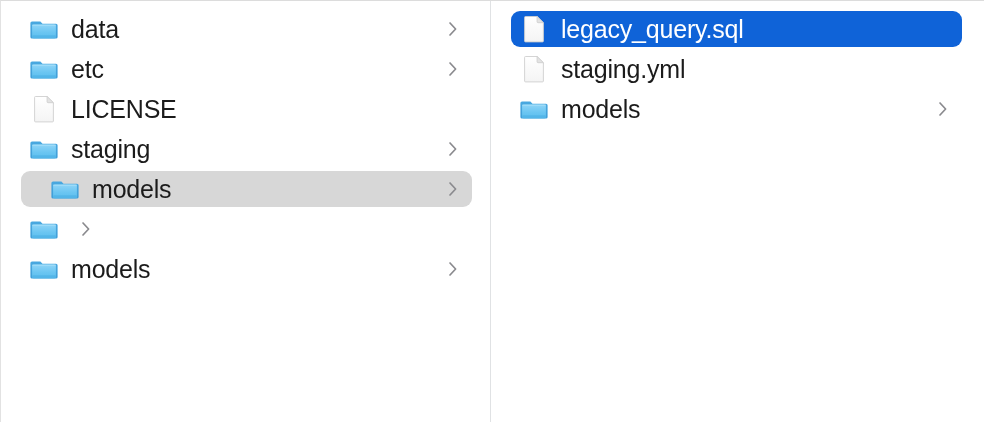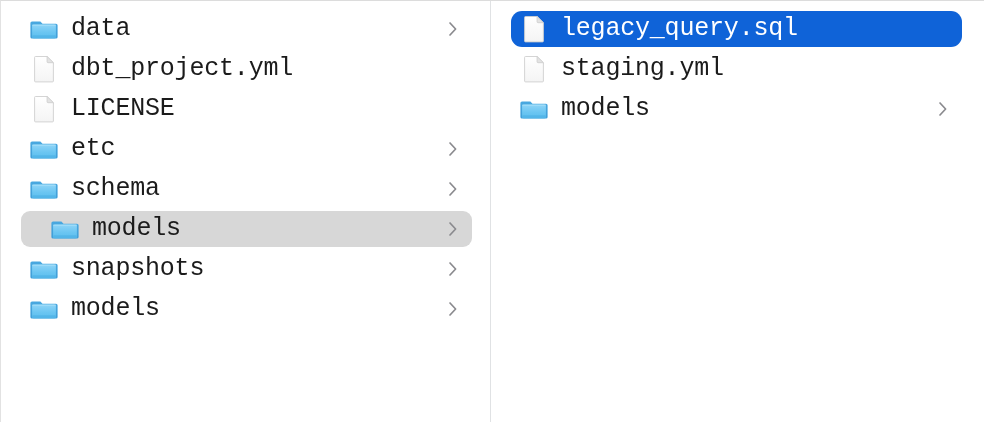--- a/index.html
+++ b/index.html
@@ -27,21 +27,20 @@
     overflow: hidden;
   }
 
   .column {
     position: relative;
     height: 100%;
     box-sizing: border-box;
     padding-top: 6px;
     background: #ffffff;
     overflow: hidden;
-    font-family: Liberation Mono, monospace;
   }
   .column.left {
     width: 490px;
     border-right: 1px solid #e0e2e4;
   }
   .column.right {
     width: 493px;
   }
 
   .row {
@@ -56,21 +55,20 @@
   }
   .column.left .row { margin-left: 20px; margin-right: 18px; }
   .column.right .row { margin-left: 20px; margin-right: 22px; }
 
   .row.selected-gray {
     background: #d7d7d7;
     padding-left: 29px;
   }
   .row.selected-blue {
     background: #0f63d8;
-    border-radius: 11px;
   }
 
   .icon {
     width: 30px;
     height: 30px;
     flex: 0 0 30px;
     margin-right: 12px;
     position: relative;
   }
   .icon svg { display: block; width: 30px; height: 30px; }
@@ -128,226 +126,205 @@
         <span class="chevron">
 <svg width="10" height="16" viewBox="0 0 10 16" xmlns="http://www.w3.org/2000/svg">
   <path d="M2 2 L7.6 8 L2 14" fill="none" stroke="#8a8a8e" stroke-width="1.7" stroke-linecap="round" stroke-linejoin="round"></path>
 </svg>
         </span>
       </div>
       <div class="row">
         <span class="icon">
 <svg viewBox="0 0 30 30" xmlns="http://www.w3.org/2000/svg">
   <defs>
+    <linearGradient id="fbody" x1="0" y1="0" x2="0" y2="1">
+      <stop offset="0%" stop-color="#8fd4f7"></stop>
+      <stop offset="55%" stop-color="#6cc6f2"></stop>
+      <stop offset="100%" stop-color="#5bbdee"></stop>
+    </linearGradient>
+    <linearGradient id="fback" x1="0" y1="0" x2="0" y2="1">
+      <stop offset="0%" stop-color="#49a8e0"></stop>
+      <stop offset="100%" stop-color="#3f9ed8"></stop>
+    </linearGradient>
+  </defs>
+  <path d="M3 7.5 h8.4 l2.1 2.2 H27 a1.6 1.6 0 0 1 1.6 1.6 V23 a1.6 1.6 0 0 1 -1.6 1.6 H3 A1.6 1.6 0 0 1 1.4 23 V9.1 A1.6 1.6 0 0 1 3 7.5 Z" fill="url(#fback)"></path>
+  <rect x="3.1" y="10.6" width="23.8" height="13.6" rx="1.5" fill="url(#fbody)"></rect>
+  <rect x="3.1" y="21.3" width="23.8" height="2.9" rx="1.4" fill="#4fb2e6" opacity="0.75"></rect>
+  <rect x="3.1" y="10.6" width="23.8" height="1.2" fill="#a9e0fa" opacity="0.8"></rect>
+</svg>
+        </span>
+        <span class="label">etc</span>
+        <span class="chevron">
+<svg width="10" height="16" viewBox="0 0 10 16" xmlns="http://www.w3.org/2000/svg">
+  <path d="M2 2 L7.6 8 L2 14" fill="none" stroke="#8a8a8e" stroke-width="1.7" stroke-linecap="round" stroke-linejoin="round"></path>
+</svg>
+        </span>
+      </div>
+      <div class="row">
+        <span class="icon">
+<svg viewBox="0 0 30 30" xmlns="http://www.w3.org/2000/svg">
+  <defs>
     <linearGradient id="dbody" x1="0" y1="0" x2="0" y2="1">
       <stop offset="0%" stop-color="#ffffff"></stop>
       <stop offset="100%" stop-color="#f4f4f4"></stop>
     </linearGradient>
   </defs>
   <path d="M6.5 2.5 h11.6 L24.4 8.7 V27 a0.9 0.9 0 0 1 -0.9 0.9 H6.5 A0.9 0.9 0 0 1 5.6 27 V3.4 A0.9 0.9 0 0 1 6.5 2.5 Z" fill="url(#dbody)" stroke="#cfcfcf" stroke-width="0.9"></path>
   <path d="M18.1 2.5 L24.4 8.7 H19 a0.9 0.9 0 0 1 -0.9 -0.9 Z" fill="#e3e3e3" stroke="#cfcfcf" stroke-width="0.9"></path>
 </svg>
         </span>
-        <span class="label">dbt_project.yml</span>
+        <span class="label">LICENSE</span>
         <span class="chevron hidden">
 <svg width="10" height="16" viewBox="0 0 10 16" xmlns="http://www.w3.org/2000/svg">
   <path d="M2 2 L7.6 8 L2 14" fill="none" stroke="#8a8a8e" stroke-width="1.7" stroke-linecap="round" stroke-linejoin="round"></path>
 </svg>
         </span>
       </div>
       <div class="row">
+        <span class="icon">
+<svg viewBox="0 0 30 30" xmlns="http://www.w3.org/2000/svg">
+  <defs>
+    <linearGradient id="fbody" x1="0" y1="0" x2="0" y2="1">
+      <stop offset="0%" stop-color="#8fd4f7"></stop>
+      <stop offset="55%" stop-color="#6cc6f2"></stop>
+      <stop offset="100%" stop-color="#5bbdee"></stop>
+    </linearGradient>
+    <linearGradient id="fback" x1="0" y1="0" x2="0" y2="1">
+      <stop offset="0%" stop-color="#49a8e0"></stop>
+      <stop offset="100%" stop-color="#3f9ed8"></stop>
+    </linearGradient>
+  </defs>
+  <path d="M3 7.5 h8.4 l2.1 2.2 H27 a1.6 1.6 0 0 1 1.6 1.6 V23 a1.6 1.6 0 0 1 -1.6 1.6 H3 A1.6 1.6 0 0 1 1.4 23 V9.1 A1.6 1.6 0 0 1 3 7.5 Z" fill="url(#fback)"></path>
+  <rect x="3.1" y="10.6" width="23.8" height="13.6" rx="1.5" fill="url(#fbody)"></rect>
+  <rect x="3.1" y="21.3" width="23.8" height="2.9" rx="1.4" fill="#4fb2e6" opacity="0.75"></rect>
+  <rect x="3.1" y="10.6" width="23.8" height="1.2" fill="#a9e0fa" opacity="0.8"></rect>
+</svg>
+        </span>
+        <span class="label">staging</span>
+        <span class="chevron">
+<svg width="10" height="16" viewBox="0 0 10 16" xmlns="http://www.w3.org/2000/svg">
+  <path d="M2 2 L7.6 8 L2 14" fill="none" stroke="#8a8a8e" stroke-width="1.7" stroke-linecap="round" stroke-linejoin="round"></path>
+</svg>
+        </span>
+      </div>
+      <div class="row selected-gray">
+        <span class="icon">
+<svg viewBox="0 0 30 30" xmlns="http://www.w3.org/2000/svg">
+  <defs>
+    <linearGradient id="fbody" x1="0" y1="0" x2="0" y2="1">
+      <stop offset="0%" stop-color="#8fd4f7"></stop>
+      <stop offset="55%" stop-color="#6cc6f2"></stop>
+      <stop offset="100%" stop-color="#5bbdee"></stop>
+    </linearGradient>
+    <linearGradient id="fback" x1="0" y1="0" x2="0" y2="1">
+      <stop offset="0%" stop-color="#49a8e0"></stop>
+      <stop offset="100%" stop-color="#3f9ed8"></stop>
+    </linearGradient>
+  </defs>
+  <path d="M3 7.5 h8.4 l2.1 2.2 H27 a1.6 1.6 0 0 1 1.6 1.6 V23 a1.6 1.6 0 0 1 -1.6 1.6 H3 A1.6 1.6 0 0 1 1.4 23 V9.1 A1.6 1.6 0 0 1 3 7.5 Z" fill="url(#fback)"></path>
+  <rect x="3.1" y="10.6" width="23.8" height="13.6" rx="1.5" fill="url(#fbody)"></rect>
+  <rect x="3.1" y="21.3" width="23.8" height="2.9" rx="1.4" fill="#4fb2e6" opacity="0.75"></rect>
+  <rect x="3.1" y="10.6" width="23.8" height="1.2" fill="#a9e0fa" opacity="0.8"></rect>
+</svg>
+        </span>
+        <span class="label">models</span>
+        <span class="chevron">
+<svg width="10" height="16" viewBox="0 0 10 16" xmlns="http://www.w3.org/2000/svg">
+  <path d="M2 2 L7.6 8 L2 14" fill="none" stroke="#8a8a8e" stroke-width="1.7" stroke-linecap="round" stroke-linejoin="round"></path>
+</svg>
+        </span>
+      </div>
+      <div class="row">
+        <span class="icon">
+<svg viewBox="0 0 30 30" xmlns="http://www.w3.org/2000/svg">
+  <defs>
+    <linearGradient id="fbody" x1="0" y1="0" x2="0" y2="1">
+      <stop offset="0%" stop-color="#8fd4f7"></stop>
+      <stop offset="55%" stop-color="#6cc6f2"></stop>
+      <stop offset="100%" stop-color="#5bbdee"></stop>
+    </linearGradient>
+    <linearGradient id="fback" x1="0" y1="0" x2="0" y2="1">
+      <stop offset="0%" stop-color="#49a8e0"></stop>
+      <stop offset="100%" stop-color="#3f9ed8"></stop>
+    </linearGradient>
+  </defs>
+  <path d="M3 7.5 h8.4 l2.1 2.2 H27 a1.6 1.6 0 0 1 1.6 1.6 V23 a1.6 1.6 0 0 1 -1.6 1.6 H3 A1.6 1.6 0 0 1 1.4 23 V9.1 A1.6 1.6 0 0 1 3 7.5 Z" fill="url(#fback)"></path>
+  <rect x="3.1" y="10.6" width="23.8" height="13.6" rx="1.5" fill="url(#fbody)"></rect>
+  <rect x="3.1" y="21.3" width="23.8" height="2.9" rx="1.4" fill="#4fb2e6" opacity="0.75"></rect>
+  <rect x="3.1" y="10.6" width="23.8" height="1.2" fill="#a9e0fa" opacity="0.8"></rect>
+</svg>
+        </span>
+        <span class="chevron">
+<svg width="10" height="16" viewBox="0 0 10 16" xmlns="http://www.w3.org/2000/svg">
+  <path d="M2 2 L7.6 8 L2 14" fill="none" stroke="#8a8a8e" stroke-width="1.7" stroke-linecap="round" stroke-linejoin="round"></path>
+</svg>
+        </span>
+      </div>
+      <div class="row">
+        <span class="icon">
+<svg viewBox="0 0 30 30" xmlns="http://www.w3.org/2000/svg">
+  <defs>
+    <linearGradient id="fbody" x1="0" y1="0" x2="0" y2="1">
+      <stop offset="0%" stop-color="#8fd4f7"></stop>
+      <stop offset="55%" stop-color="#6cc6f2"></stop>
+      <stop offset="100%" stop-color="#5bbdee"></stop>
+    </linearGradient>
+    <linearGradient id="fback" x1="0" y1="0" x2="0" y2="1">
+      <stop offset="0%" stop-color="#49a8e0"></stop>
+      <stop offset="100%" stop-color="#3f9ed8"></stop>
+    </linearGradient>
+  </defs>
+  <path d="M3 7.5 h8.4 l2.1 2.2 H27 a1.6 1.6 0 0 1 1.6 1.6 V23 a1.6 1.6 0 0 1 -1.6 1.6 H3 A1.6 1.6 0 0 1 1.4 23 V9.1 A1.6 1.6 0 0 1 3 7.5 Z" fill="url(#fback)"></path>
+  <rect x="3.1" y="10.6" width="23.8" height="13.6" rx="1.5" fill="url(#fbody)"></rect>
+  <rect x="3.1" y="21.3" width="23.8" height="2.9" rx="1.4" fill="#4fb2e6" opacity="0.75"></rect>
+  <rect x="3.1" y="10.6" width="23.8" height="1.2" fill="#a9e0fa" opacity="0.8"></rect>
+</svg>
+        </span>
+        <span class="label">models</span>
+        <span class="chevron">
+<svg width="10" height="16" viewBox="0 0 10 16" xmlns="http://www.w3.org/2000/svg">
+  <path d="M2 2 L7.6 8 L2 14" fill="none" stroke="#8a8a8e" stroke-width="1.7" stroke-linecap="round" stroke-linejoin="round"></path>
+</svg>
+        </span>
+      </div>
+    </div>
+  <div class="column right">
+      <div class="row selected-blue">
         <span class="icon">
 <svg viewBox="0 0 30 30" xmlns="http://www.w3.org/2000/svg">
   <defs>
     <linearGradient id="dbody" x1="0" y1="0" x2="0" y2="1">
       <stop offset="0%" stop-color="#ffffff"></stop>
       <stop offset="100%" stop-color="#f4f4f4"></stop>
     </linearGradient>
   </defs>
   <path d="M6.5 2.5 h11.6 L24.4 8.7 V27 a0.9 0.9 0 0 1 -0.9 0.9 H6.5 A0.9 0.9 0 0 1 5.6 27 V3.4 A0.9 0.9 0 0 1 6.5 2.5 Z" fill="url(#dbody)" stroke="#cfcfcf" stroke-width="0.9"></path>
   <path d="M18.1 2.5 L24.4 8.7 H19 a0.9 0.9 0 0 1 -0.9 -0.9 Z" fill="#e3e3e3" stroke="#cfcfcf" stroke-width="0.9"></path>
 </svg>
         </span>
-        <span class="label">LICENSE</span>
+        <span class="label">legacy_query.sql</span>
         <span class="chevron hidden">
 <svg width="10" height="16" viewBox="0 0 10 16" xmlns="http://www.w3.org/2000/svg">
-  <path d="M2 2 L7.6 8 L2 14" fill="none" stroke="#8a8a8e" stroke-width="1.7" stroke-linecap="round" stroke-linejoin="round"></path>
-</svg>
-        </span>
-      </div>
-      <div class="row">
-        <span class="icon">
-<svg viewBox="0 0 30 30" xmlns="http://www.w3.org/2000/svg">
-  <defs>
-    <linearGradient id="fbody" x1="0" y1="0" x2="0" y2="1">
-      <stop offset="0%" stop-color="#8fd4f7"></stop>
-      <stop offset="55%" stop-color="#6cc6f2"></stop>
-      <stop offset="100%" stop-color="#5bbdee"></stop>
-    </linearGradient>
-    <linearGradient id="fback" x1="0" y1="0" x2="0" y2="1">
-      <stop offset="0%" stop-color="#49a8e0"></stop>
-      <stop offset="100%" stop-color="#3f9ed8"></stop>
-    </linearGradient>
-  </defs>
-  <path d="M3 7.5 h8.4 l2.1 2.2 H27 a1.6 1.6 0 0 1 1.6 1.6 V23 a1.6 1.6 0 0 1 -1.6 1.6 H3 A1.6 1.6 0 0 1 1.4 23 V9.1 A1.6 1.6 0 0 1 3 7.5 Z" fill="url(#fback)"></path>
-  <rect x="3.1" y="10.6" width="23.8" height="13.6" rx="1.5" fill="url(#fbody)"></rect>
-  <rect x="3.1" y="21.3" width="23.8" height="2.9" rx="1.4" fill="#4fb2e6" opacity="0.75"></rect>
-  <rect x="3.1" y="10.6" width="23.8" height="1.2" fill="#a9e0fa" opacity="0.8"></rect>
-</svg>
-        </span>
-        <span class="label">etc</span>
-        <span class="chevron">
-<svg width="10" height="16" viewBox="0 0 10 16" xmlns="http://www.w3.org/2000/svg">
-  <path d="M2 2 L7.6 8 L2 14" fill="none" stroke="#8a8a8e" stroke-width="1.7" stroke-linecap="round" stroke-linejoin="round"></path>
-</svg>
-        </span>
-      </div>
-      <div class="row">
-        <span class="icon">
-<svg viewBox="0 0 30 30" xmlns="http://www.w3.org/2000/svg">
-  <defs>
-    <linearGradient id="fbody" x1="0" y1="0" x2="0" y2="1">
-      <stop offset="0%" stop-color="#8fd4f7"></stop>
-      <stop offset="55%" stop-color="#6cc6f2"></stop>
-      <stop offset="100%" stop-color="#5bbdee"></stop>
-    </linearGradient>
-    <linearGradient id="fback" x1="0" y1="0" x2="0" y2="1">
-      <stop offset="0%" stop-color="#49a8e0"></stop>
-      <stop offset="100%" stop-color="#3f9ed8"></stop>
-    </linearGradient>
-  </defs>
-  <path d="M3 7.5 h8.4 l2.1 2.2 H27 a1.6 1.6 0 0 1 1.6 1.6 V23 a1.6 1.6 0 0 1 -1.6 1.6 H3 A1.6 1.6 0 0 1 1.4 23 V9.1 A1.6 1.6 0 0 1 3 7.5 Z" fill="url(#fback)"></path>
-  <rect x="3.1" y="10.6" width="23.8" height="13.6" rx="1.5" fill="url(#fbody)"></rect>
-  <rect x="3.1" y="21.3" width="23.8" height="2.9" rx="1.4" fill="#4fb2e6" opacity="0.75"></rect>
-  <rect x="3.1" y="10.6" width="23.8" height="1.2" fill="#a9e0fa" opacity="0.8"></rect>
-</svg>
-        </span>
-        <span class="label">schema</span>
-        <span class="chevron">
-<svg width="10" height="16" viewBox="0 0 10 16" xmlns="http://www.w3.org/2000/svg">
-  <path d="M2 2 L7.6 8 L2 14" fill="none" stroke="#8a8a8e" stroke-width="1.7" stroke-linecap="round" stroke-linejoin="round"></path>
-</svg>
-        </span>
-      </div>
-      <div class="row selected-gray">
-        <span class="icon">
-<svg viewBox="0 0 30 30" xmlns="http://www.w3.org/2000/svg">
-  <defs>
-    <linearGradient id="fbody" x1="0" y1="0" x2="0" y2="1">
-      <stop offset="0%" stop-color="#8fd4f7"></stop>
-      <stop offset="55%" stop-color="#6cc6f2"></stop>
-      <stop offset="100%" stop-color="#5bbdee"></stop>
-    </linearGradient>
-    <linearGradient id="fback" x1="0" y1="0" x2="0" y2="1">
-      <stop offset="0%" stop-color="#49a8e0"></stop>
-      <stop offset="100%" stop-color="#3f9ed8"></stop>
-    </linearGradient>
-  </defs>
-  <path d="M3 7.5 h8.4 l2.1 2.2 H27 a1.6 1.6 0 0 1 1.6 1.6 V23 a1.6 1.6 0 0 1 -1.6 1.6 H3 A1.6 1.6 0 0 1 1.4 23 V9.1 A1.6 1.6 0 0 1 3 7.5 Z" fill="url(#fback)"></path>
-  <rect x="3.1" y="10.6" width="23.8" height="13.6" rx="1.5" fill="url(#fbody)"></rect>
-  <rect x="3.1" y="21.3" width="23.8" height="2.9" rx="1.4" fill="#4fb2e6" opacity="0.75"></rect>
-  <rect x="3.1" y="10.6" width="23.8" height="1.2" fill="#a9e0fa" opacity="0.8"></rect>
-</svg>
-        </span>
-        <span class="label">models</span>
-        <span class="chevron">
-<svg width="10" height="16" viewBox="0 0 10 16" xmlns="http://www.w3.org/2000/svg">
-  <path d="M2 2 L7.6 8 L2 14" fill="none" stroke="#8a8a8e" stroke-width="1.7" stroke-linecap="round" stroke-linejoin="round"></path>
-</svg>
-        </span>
-      </div>
-      <div class="row">
-        <span class="icon">
-<svg viewBox="0 0 30 30" xmlns="http://www.w3.org/2000/svg">
-  <defs>
-    <linearGradient id="fbody" x1="0" y1="0" x2="0" y2="1">
-      <stop offset="0%" stop-color="#8fd4f7"></stop>
-      <stop offset="55%" stop-color="#6cc6f2"></stop>
-      <stop offset="100%" stop-color="#5bbdee"></stop>
-    </linearGradient>
-    <linearGradient id="fback" x1="0" y1="0" x2="0" y2="1">
-      <stop offset="0%" stop-color="#49a8e0"></stop>
-      <stop offset="100%" stop-color="#3f9ed8"></stop>
-    </linearGradient>
-  </defs>
-  <path d="M3 7.5 h8.4 l2.1 2.2 H27 a1.6 1.6 0 0 1 1.6 1.6 V23 a1.6 1.6 0 0 1 -1.6 1.6 H3 A1.6 1.6 0 0 1 1.4 23 V9.1 A1.6 1.6 0 0 1 3 7.5 Z" fill="url(#fback)"></path>
-  <rect x="3.1" y="10.6" width="23.8" height="13.6" rx="1.5" fill="url(#fbody)"></rect>
-  <rect x="3.1" y="21.3" width="23.8" height="2.9" rx="1.4" fill="#4fb2e6" opacity="0.75"></rect>
-  <rect x="3.1" y="10.6" width="23.8" height="1.2" fill="#a9e0fa" opacity="0.8"></rect>
-</svg>
-        </span>
-        <span class="label">snapshots</span>
-        <span class="chevron">
-<svg width="10" height="16" viewBox="0 0 10 16" xmlns="http://www.w3.org/2000/svg">
-  <path d="M2 2 L7.6 8 L2 14" fill="none" stroke="#8a8a8e" stroke-width="1.7" stroke-linecap="round" stroke-linejoin="round"></path>
-</svg>
-        </span>
-      </div>
-      <div class="row">
-        <span class="icon">
-<svg viewBox="0 0 30 30" xmlns="http://www.w3.org/2000/svg">
-  <defs>
-    <linearGradient id="fbody" x1="0" y1="0" x2="0" y2="1">
-      <stop offset="0%" stop-color="#8fd4f7"></stop>
-      <stop offset="55%" stop-color="#6cc6f2"></stop>
-      <stop offset="100%" stop-color="#5bbdee"></stop>
-    </linearGradient>
-    <linearGradient id="fback" x1="0" y1="0" x2="0" y2="1">
-      <stop offset="0%" stop-color="#49a8e0"></stop>
-      <stop offset="100%" stop-color="#3f9ed8"></stop>
-    </linearGradient>
-  </defs>
-  <path d="M3 7.5 h8.4 l2.1 2.2 H27 a1.6 1.6 0 0 1 1.6 1.6 V23 a1.6 1.6 0 0 1 -1.6 1.6 H3 A1.6 1.6 0 0 1 1.4 23 V9.1 A1.6 1.6 0 0 1 3 7.5 Z" fill="url(#fback)"></path>
-  <rect x="3.1" y="10.6" width="23.8" height="13.6" rx="1.5" fill="url(#fbody)"></rect>
-  <rect x="3.1" y="21.3" width="23.8" height="2.9" rx="1.4" fill="#4fb2e6" opacity="0.75"></rect>
-  <rect x="3.1" y="10.6" width="23.8" height="1.2" fill="#a9e0fa" opacity="0.8"></rect>
-</svg>
-        </span>
-        <span class="label">models</span>
-        <span class="chevron">
-<svg width="10" height="16" viewBox="0 0 10 16" xmlns="http://www.w3.org/2000/svg">
-  <path d="M2 2 L7.6 8 L2 14" fill="none" stroke="#8a8a8e" stroke-width="1.7" stroke-linecap="round" stroke-linejoin="round"></path>
-</svg>
-        </span>
-      </div>
-    </div>
-  <div class="column right">
-      <div class="row selected-blue">
+  <path d="M2 2 L7.6 8 L2 14" fill="none" stroke="#ffffff" stroke-width="1.7" stroke-linecap="round" stroke-linejoin="round"></path>
+</svg>
+        </span>
+      </div>
+      <div class="row">
         <span class="icon">
 <svg viewBox="0 0 30 30" xmlns="http://www.w3.org/2000/svg">
   <defs>
     <linearGradient id="dbody" x1="0" y1="0" x2="0" y2="1">
       <stop offset="0%" stop-color="#ffffff"></stop>
       <stop offset="100%" stop-color="#f4f4f4"></stop>
     </linearGradient>
   </defs>
   <path d="M6.5 2.5 h11.6 L24.4 8.7 V27 a0.9 0.9 0 0 1 -0.9 0.9 H6.5 A0.9 0.9 0 0 1 5.6 27 V3.4 A0.9 0.9 0 0 1 6.5 2.5 Z" fill="url(#dbody)" stroke="#cfcfcf" stroke-width="0.9"></path>
   <path d="M18.1 2.5 L24.4 8.7 H19 a0.9 0.9 0 0 1 -0.9 -0.9 Z" fill="#e3e3e3" stroke="#cfcfcf" stroke-width="0.9"></path>
 </svg>
         </span>
-        <span class="label">legacy_query.sql</span>
-        <span class="chevron hidden">
-<svg width="10" height="16" viewBox="0 0 10 16" xmlns="http://www.w3.org/2000/svg">
-  <path d="M2 2 L7.6 8 L2 14" fill="none" stroke="#ffffff" stroke-width="1.7" stroke-linecap="round" stroke-linejoin="round"></path>
-</svg>
-        </span>
-      </div>
-      <div class="row">
-        <span class="icon">
-<svg viewBox="0 0 30 30" xmlns="http://www.w3.org/2000/svg">
-  <defs>
-    <linearGradient id="dbody" x1="0" y1="0" x2="0" y2="1">
-      <stop offset="0%" stop-color="#ffffff"></stop>
-      <stop offset="100%" stop-color="#f4f4f4"></stop>
-    </linearGradient>
-  </defs>
-  <path d="M6.5 2.5 h11.6 L24.4 8.7 V27 a0.9 0.9 0 0 1 -0.9 0.9 H6.5 A0.9 0.9 0 0 1 5.6 27 V3.4 A0.9 0.9 0 0 1 6.5 2.5 Z" fill="url(#dbody)" stroke="#cfcfcf" stroke-width="0.9"></path>
-  <path d="M18.1 2.5 L24.4 8.7 H19 a0.9 0.9 0 0 1 -0.9 -0.9 Z" fill="#e3e3e3" stroke="#cfcfcf" stroke-width="0.9"></path>
-</svg>
-        </span>
         <span class="label">staging.yml</span>
         <span class="chevron hidden">
 <svg width="10" height="16" viewBox="0 0 10 16" xmlns="http://www.w3.org/2000/svg">
   <path d="M2 2 L7.6 8 L2 14" fill="none" stroke="#8a8a8e" stroke-width="1.7" stroke-linecap="round" stroke-linejoin="round"></path>
 </svg>
         </span>
       </div>
       <div class="row">
         <span class="icon">
 <svg viewBox="0 0 30 30" xmlns="http://www.w3.org/2000/svg">

